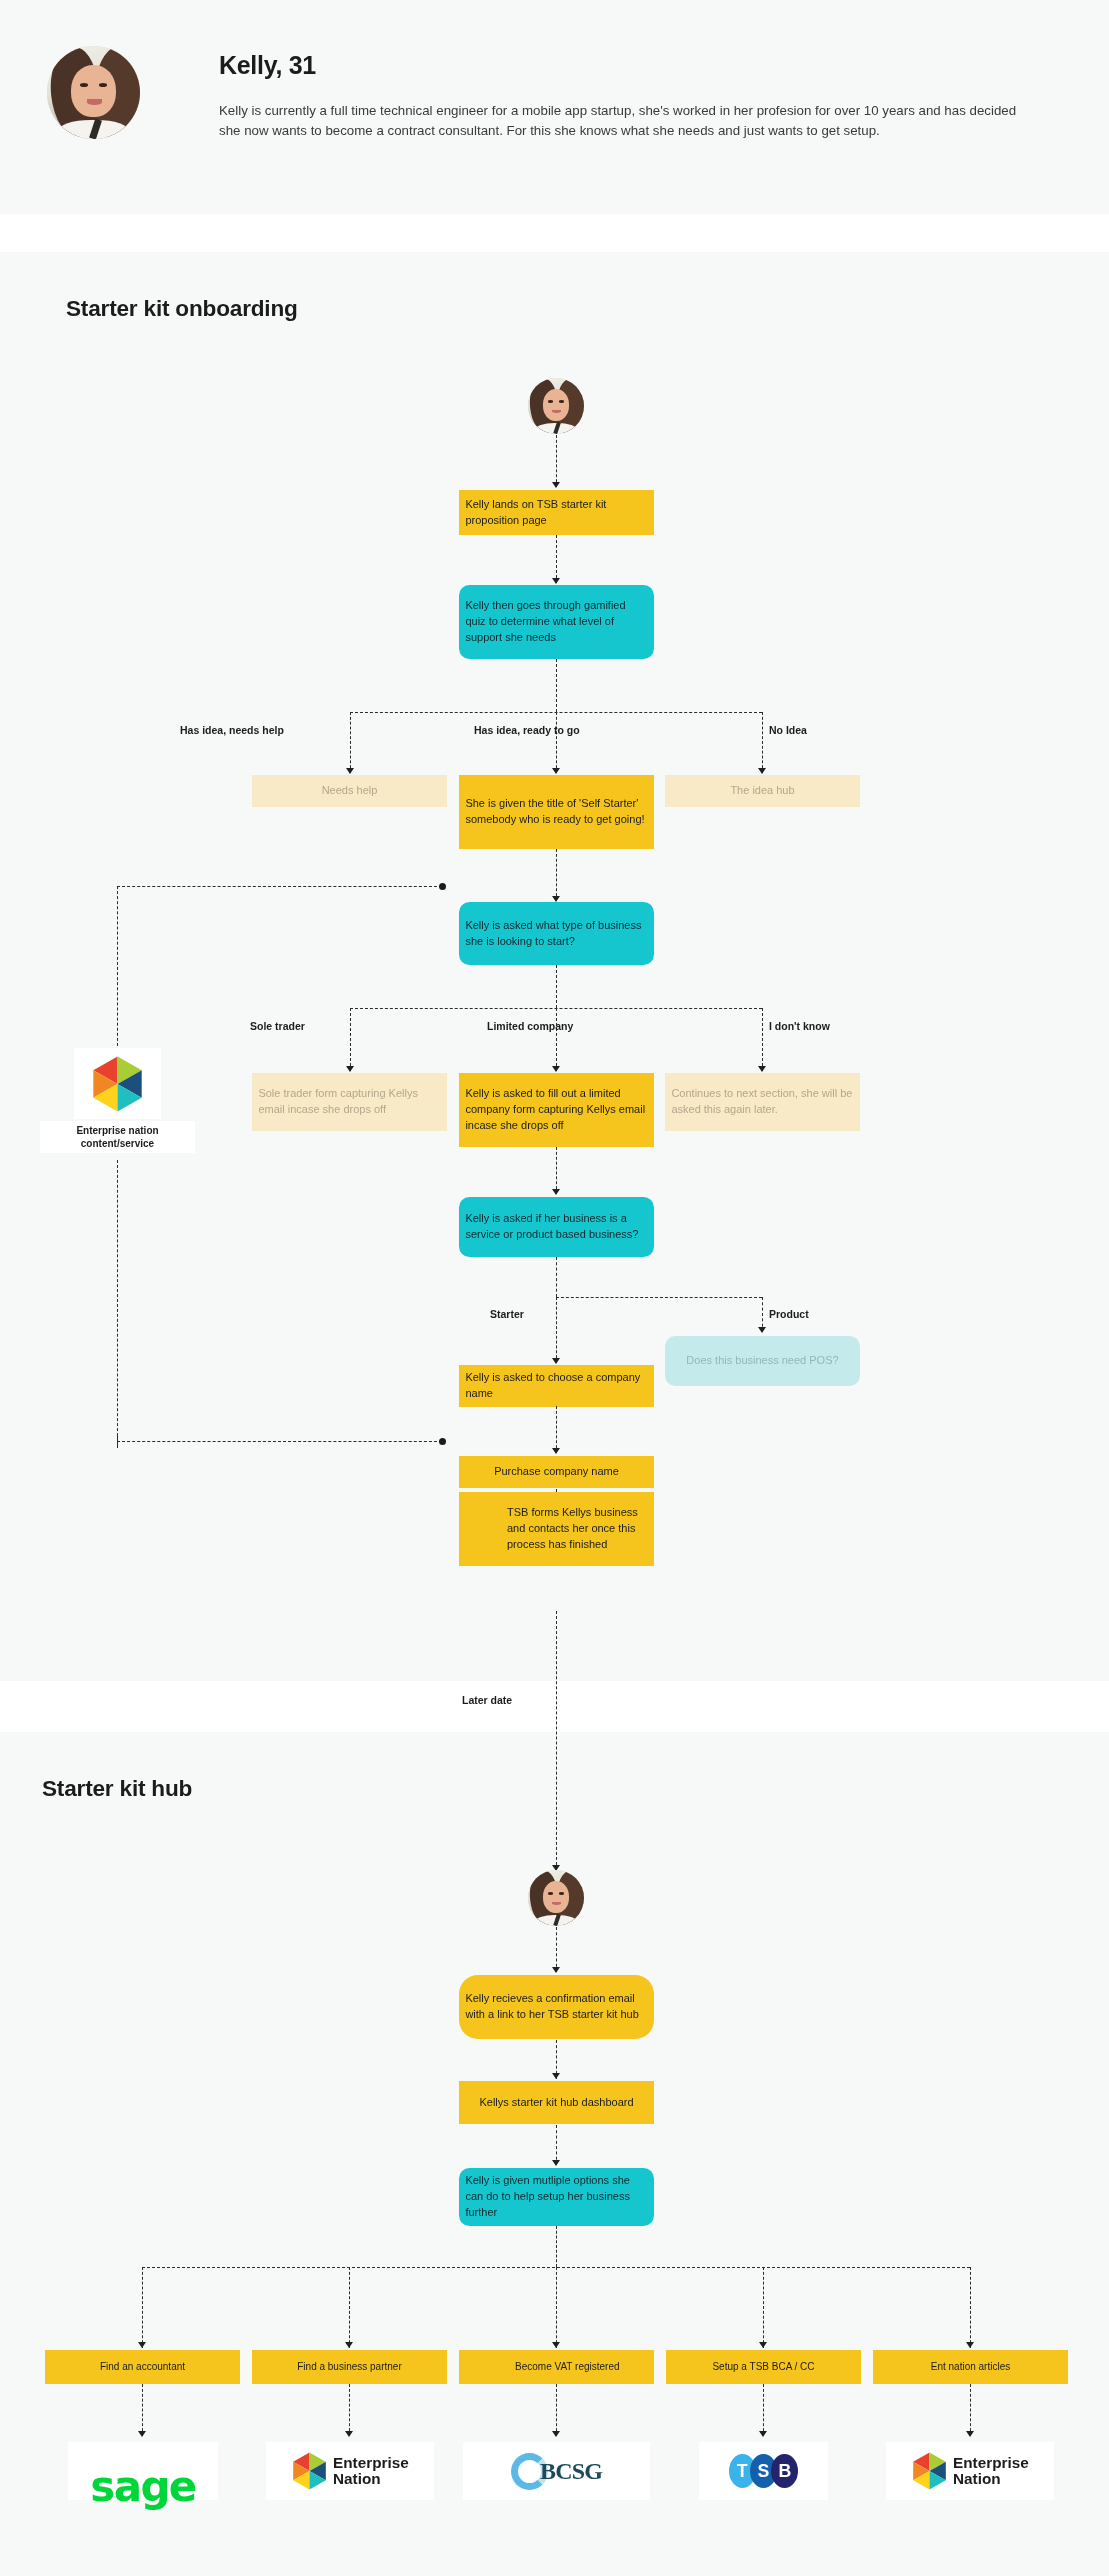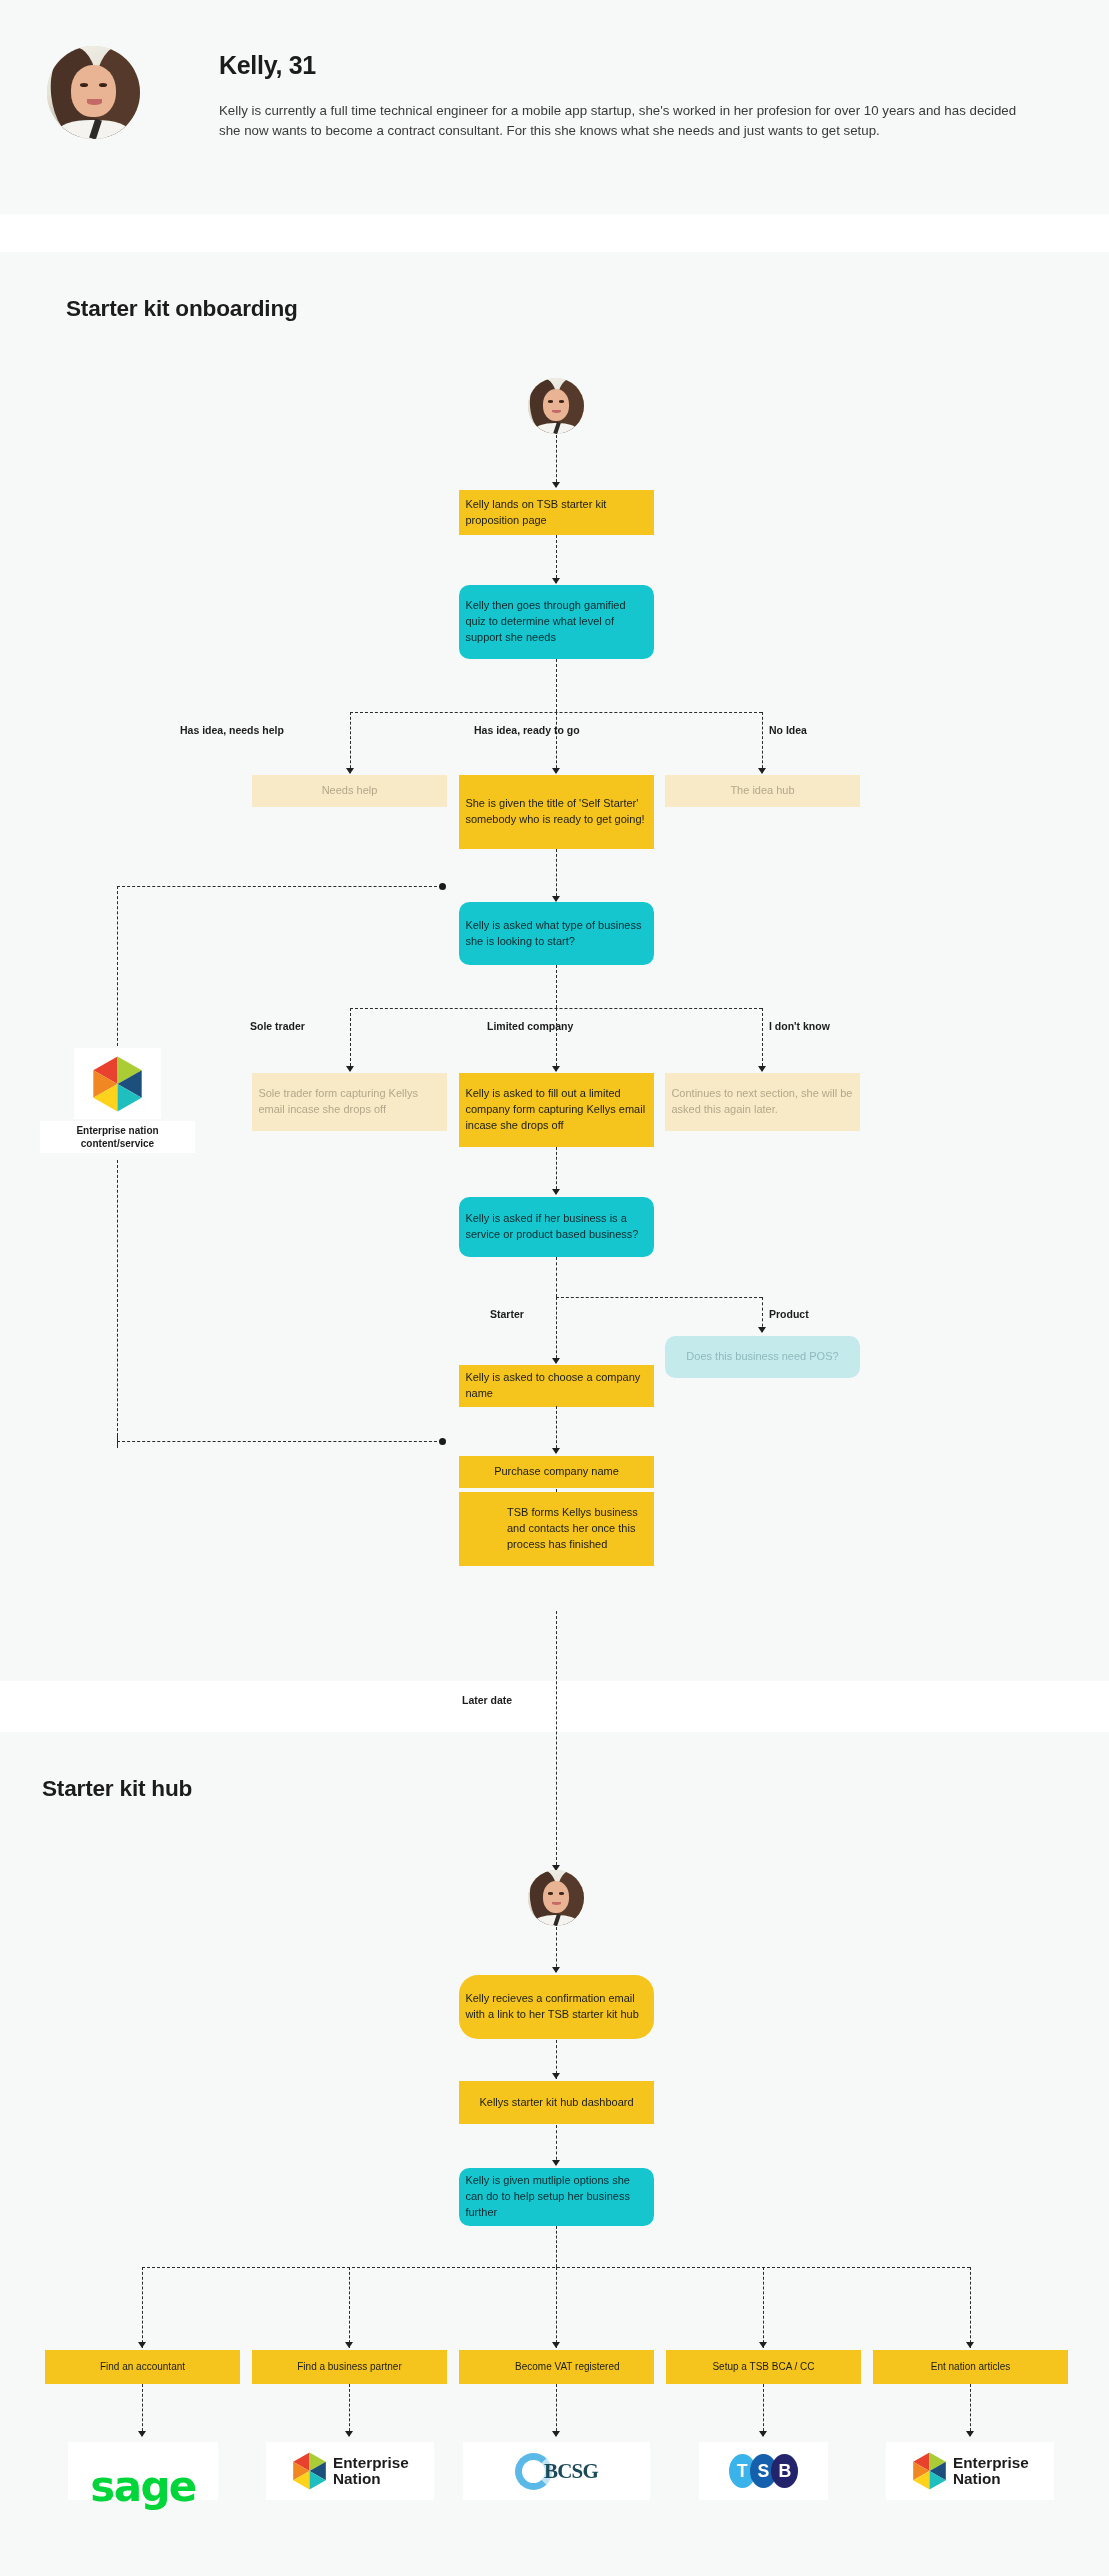--- a/index.html
+++ b/index.html
@@ -105,21 +105,21 @@
   .en-hex svg { display:block; }
 
   
   .sage-word { font-family:"DejaVu Sans", sans-serif; font-weight:bold; color:#00d639;
                letter-spacing:-1.6px; line-height:1; }
 
   
   .bcsg { display:flex; align-items:center; }
   .bcsg .ring { width:37px; height:37px; border-radius:50%;
                 border:7.2px solid #5bb9e8; border-right-color:#bfe2f4; box-sizing:border-box; }
-  .bcsg .word { font-family:"Liberation Serif", serif; font-weight:bold; font-size:21px;
+  .bcsg .word { font-family:"Liberation Serif", serif; font-weight:bold; font-size:24px;
                 color:#1d4a58; margin-left:-8px; letter-spacing:-0.8px; }
 
   
   .tsb { display:flex; align-items:center; }
   .tsb span {
     width:27px; height:34px; border-radius:50%;
     display:flex; align-items:center; justify-content:center;
     color:#fff; font-weight:bold; font-size:17.7px;
     font-family:"Liberation Sans", sans-serif;
   }
@@ -250,21 +250,21 @@
 
   <div class="hline" style="left:556px; top:1297px; width:206px;"></div>
   <div class="vline" style="left:556px; top:1297px; height:66px;"></div>
   <div class="arrow" style="left:552px; top:1358px;"></div>
   <div class="vline" style="left:762px; top:1297px; height:35px;"></div>
   <div class="arrow" style="left:758px; top:1327px;"></div>
 
   <div class="branch-label" style="left:490px; top:1308px;">Starter</div>
   <div class="branch-label" style="left:769px; top:1308px;">Product</div>
 
-  <div class="node paleteal" style="left:665px; top:1336px; width:195px; height:42px;">Does this business need POS?</div>
+  <div class="node paleteal" style="left:665px; top:1336px; width:195px; height:50px;">Does this business need POS?</div>
 
   <div class="node yellow" style="left:459px; top:1365px; width:195px; height:42px;">Kelly is asked to choose a company name</div>
   <div class="vline" style="left:556px; top:1406px; height:47px;"></div>
   <div class="arrow" style="left:552px; top:1448px;"></div>
 
   <div class="node yellow" style="left:459px; top:1456px; width:195px; height:32px;">Purchase company name</div>
   <div class="vline" style="left:556px; top:1489px; height:45px;"></div>
   <div class="arrow" style="left:552px; top:1529px;"></div>
 
   <div class="node yellow" style="left:459px; top:1492px; width:195px; height:74px;padding-left:48px;">TSB forms Kellys business and contacts her once this process has finished</div>

